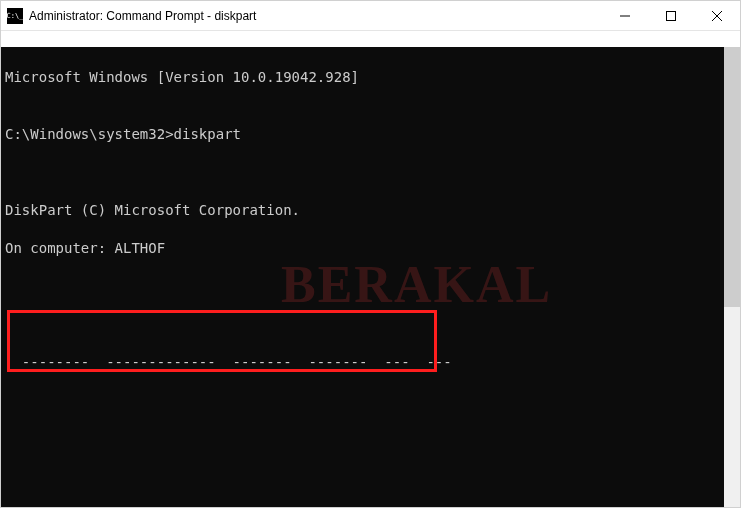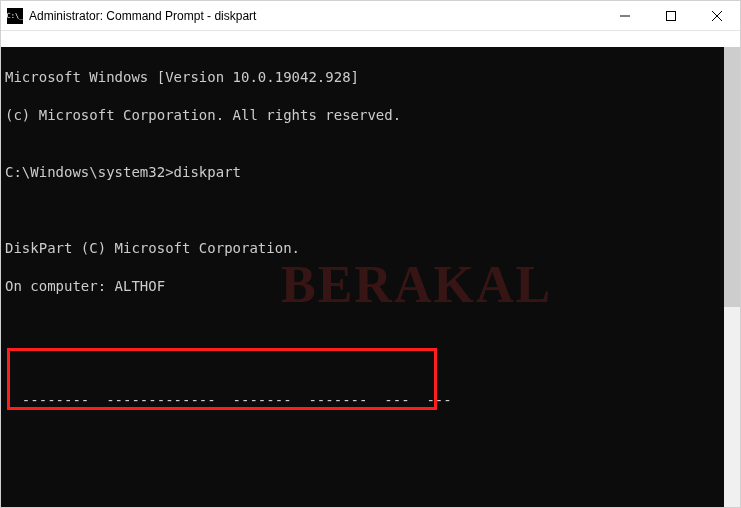--- a/index.html
+++ b/index.html
@@ -81,21 +81,20 @@
           <line x1="0" y1="0" x2="10" y2="10"></line>
           <line x1="10" y1="0" x2="0" y2="10"></line>
         </svg>
     </div>
   </div>
 </div>
 
 <div class="client-area">
   <div class="terminal">
 <span class="line">Microsoft Windows [Version 10.0.19042.928]</span>
-<span class="line">(c) Microsoft Corporation. All rights reserved.</span>
 <span class="line"></span>
 <span class="line"><span>C:\Windows\system32&gt;</span><span>diskpart</span></span>
 <span class="line"></span>
 <span class="line"></span>
 <span class="line">DiskPart (C) Microsoft Corporation.</span>
 <span class="line">On computer: ALTHOF</span>
 <span class="line"></span>
 <span class="line"></span>
 <div class="row-wrap">
   <div class="red-box"></div>

